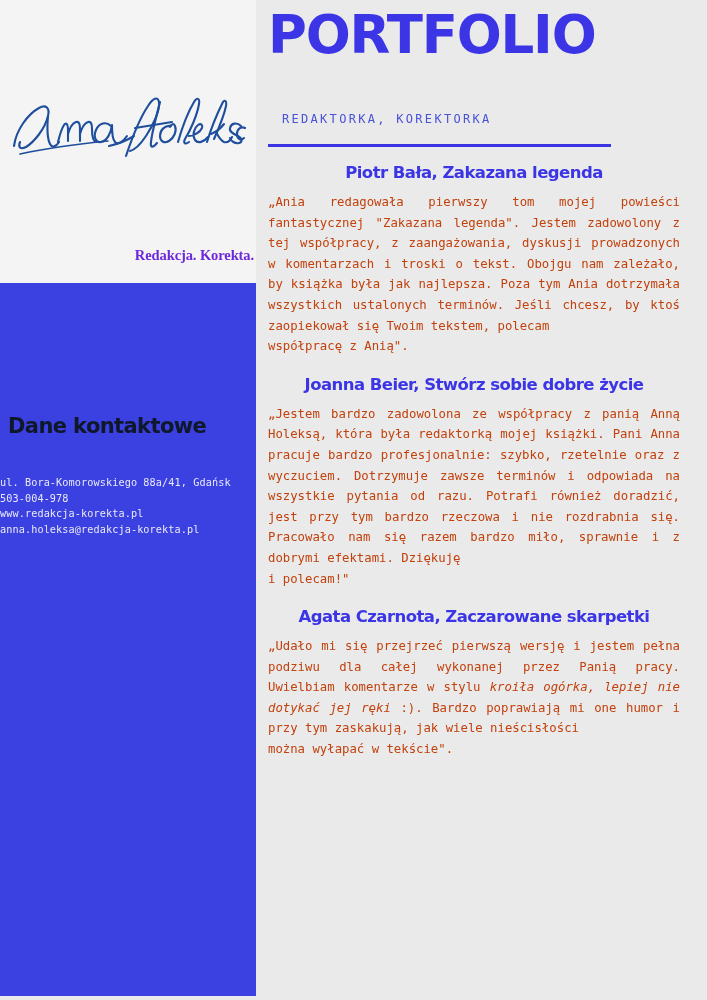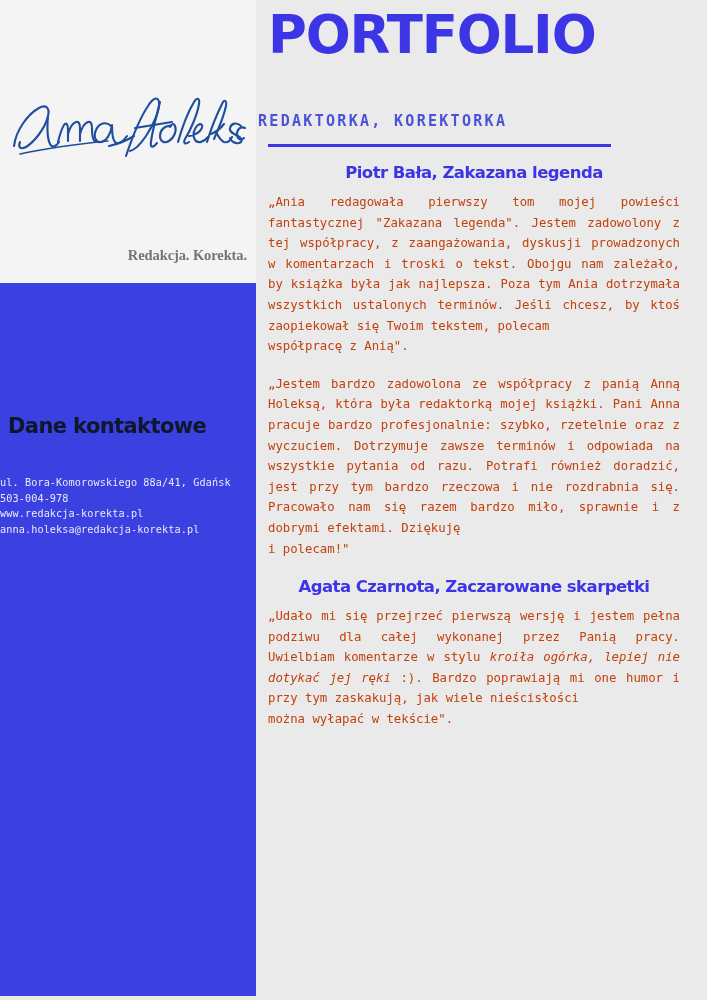--- a/index.html
+++ b/index.html
@@ -58,29 +58,29 @@
     height: 104px;
   }
 
   .signature-svg {
     display: block;
     margin: 0 auto;
   }
 
   .logo-tagline {
     position: absolute;
-    left: 0;
+    left: 7px;
     top: 163px;
     width: 247px;
     text-align: right;
     font-family: "Liberation Serif", "DejaVu Serif", serif;
     font-weight: bold;
     font-size: 14.5px;
     letter-spacing: -0.1px;
-    color: #737373;
+    color: #6d28d9;
   }
 
   
   .contact-heading {
     position: absolute;
     left: 8px;
     top: 414px;
     font-family: "DejaVu Sans", "Liberation Sans", sans-serif;
     font-weight: bold;
     font-size: 21px;
@@ -132,27 +132,26 @@
     top: 78px;
     font-family: "DejaVu Sans Mono", monospace;
     font-weight: bold;
     font-size: 17.5px;
     letter-spacing: 3.2px;
     color: #3b35e6;
   }
 
   .author-role {
     position: absolute;
-    left: 2px;
+    left: 26px;
     top: 112px;
     font-family: "DejaVu Sans Mono", monospace;
-    font-size: 15px;
+    font-size: 12px;
     letter-spacing: 2.3px;
     color: #4a52d8;
-    font-weight: bold;
   }
 
   .header-rule {
     position: absolute;
     left: 12px;
     top: 144px;
     width: 343px;
     height: 3px;
     background: #3b35e6;
   }
@@ -269,20 +268,21 @@
 
       <article class="testimonial">
         <h3 class="t-heading">Piotr Bała, Zakazana legenda</h3>
         <div class="t-body">
           <p>„Ania redagowała pierwszy tom mojej powieści fantastycznej "Zakazana legenda". Jestem zadowolony z tej współpracy, z zaangażowania, dyskusji prowadzonych w komentarzach i troski o tekst. Obojgu nam zależało, by książka była jak najlepsza. Poza tym Ania dotrzymała wszystkich ustalonych terminów. Jeśli chcesz, by ktoś zaopiekował się Twoim tekstem, polecam</p>
           <p class="last-line">współpracę z Anią".</p>
         </div>
       </article>
 
       <article class="testimonial">
+        <h3 class="t-heading">Joanna Beier, Stwórz sobie dobre życie</h3>
         <div class="t-body">
           <p>„Jestem bardzo zadowolona ze współpracy z panią Anną Holeksą, która była redaktorką mojej książki. Pani Anna pracuje bardzo profesjonalnie: szybko, rzetelnie oraz z wyczuciem. Dotrzymuje zawsze terminów i odpowiada na wszystkie pytania od razu. Potrafi również doradzić, jest przy tym bardzo rzeczowa i nie rozdrabnia się. Pracowało nam się razem bardzo miło, sprawnie i z dobrymi efektami. Dziękuję</p>
           <p class="last-line">i polecam!"</p>
         </div>
       </article>
 
       <article class="testimonial">
         <h3 class="t-heading">Agata Czarnota, Zaczarowane skarpetki</h3>
         <div class="t-body">
           <p><span>„Udało mi się przejrzeć pierwszą wersję i jestem pełna podziwu dla całej wykonanej przez Panią pracy. Uwielbiam komentarze w stylu </span><em>kroiła ogórka, lepiej nie dotykać jej ręki</em><span> :). Bardzo poprawiają mi one humor i przy tym zaskakują, jak wiele nieścisłości</span></p>

